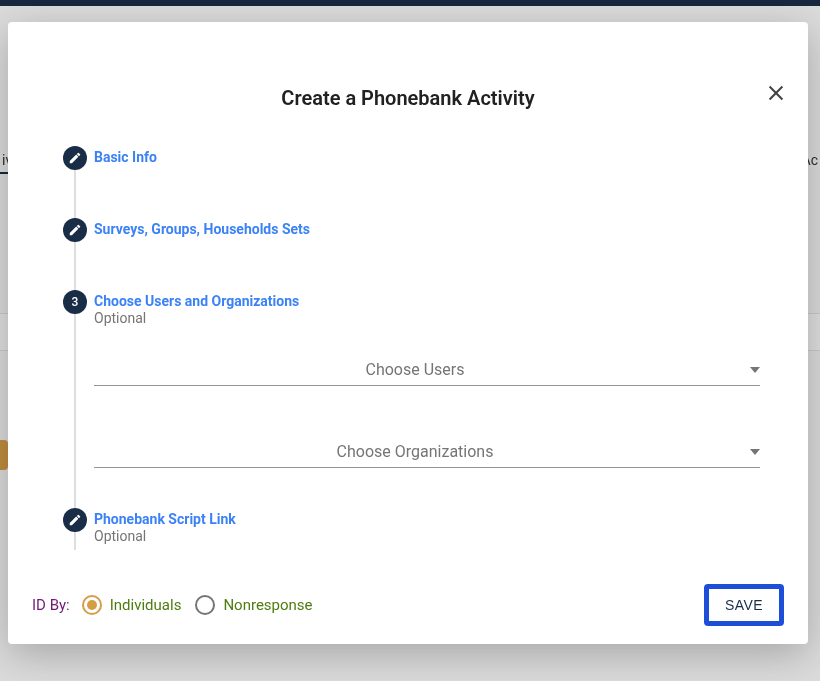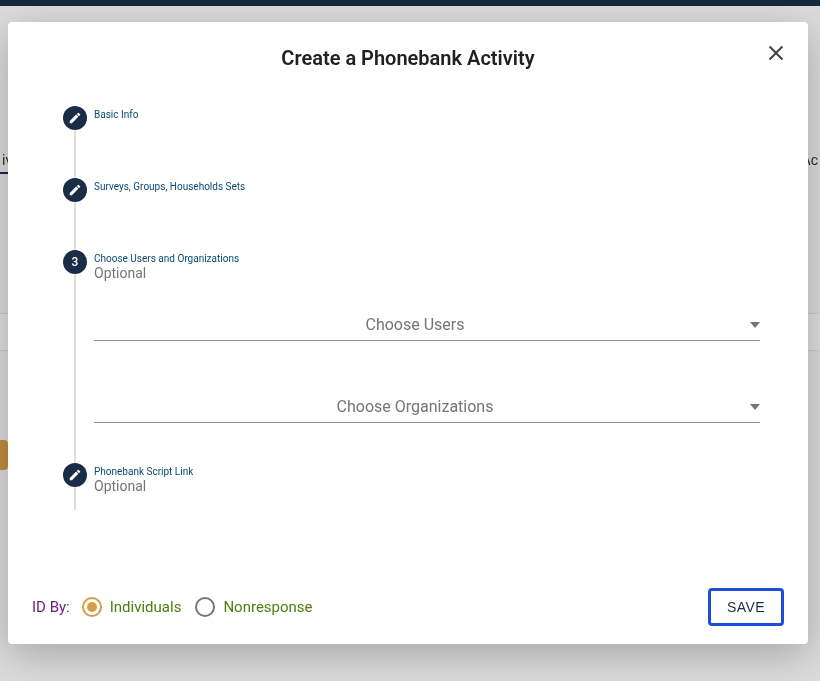--- a/index.html
+++ b/index.html
@@ -72,20 +72,21 @@
       height: 622px;
       background: #fff;
       border-radius: 4px;
       box-shadow: 0 10px 40px rgba(0,0,0,0.25);
       display: flex;
       flex-direction: column;
     }
     .modal-header {
       position: relative;
       padding: 22px 24px 0 24px;
+      margin-top: 40px;
     }
     .modal-title {
       font-size: 20px;
       font-weight: 600;
       color: #212121;
       text-align: center;
       margin-top: 2px;
     }
     .close-btn {
       position: absolute;
@@ -154,23 +155,23 @@
       left: 50%;
       width: 1px;
       background: #bdbdbd;
       transform: translateX(-50%);
     }
     .step-content {
       flex: 1;
       padding-top: 3px;
     }
     .step-label {
-      font-size: 10px;
-      color: #0c4a6e;
-      font-weight: 400;
+      font-size: 14px;
+      color: #3b82f6;
+      font-weight: 700;
     }
     .step-sublabel {
       font-size: 14px;
       color: #757575;
       margin-top: 1px;
     }
     .step-body {
       padding: 28px 0 30px 0;
     }
     .select-field {
@@ -247,21 +248,21 @@
       width: 10px;
       height: 10px;
       border-radius: 50%;
       background: #d69d47;
     }
     .radio-label {
       font-size: 15px;
       color: #4d7c0f;
     }
     .save-btn {
-      border: 3px solid #1d4ed8;
+      border: 5px solid #1d4ed8;
       background: #fff;
       color: #1a2d47;
       font-size: 14px;
       font-weight: 500;
       letter-spacing: 0.4px;
       padding: 8px 16px;
       border-radius: 4px;
       cursor: pointer;
       text-transform: uppercase;
     }

